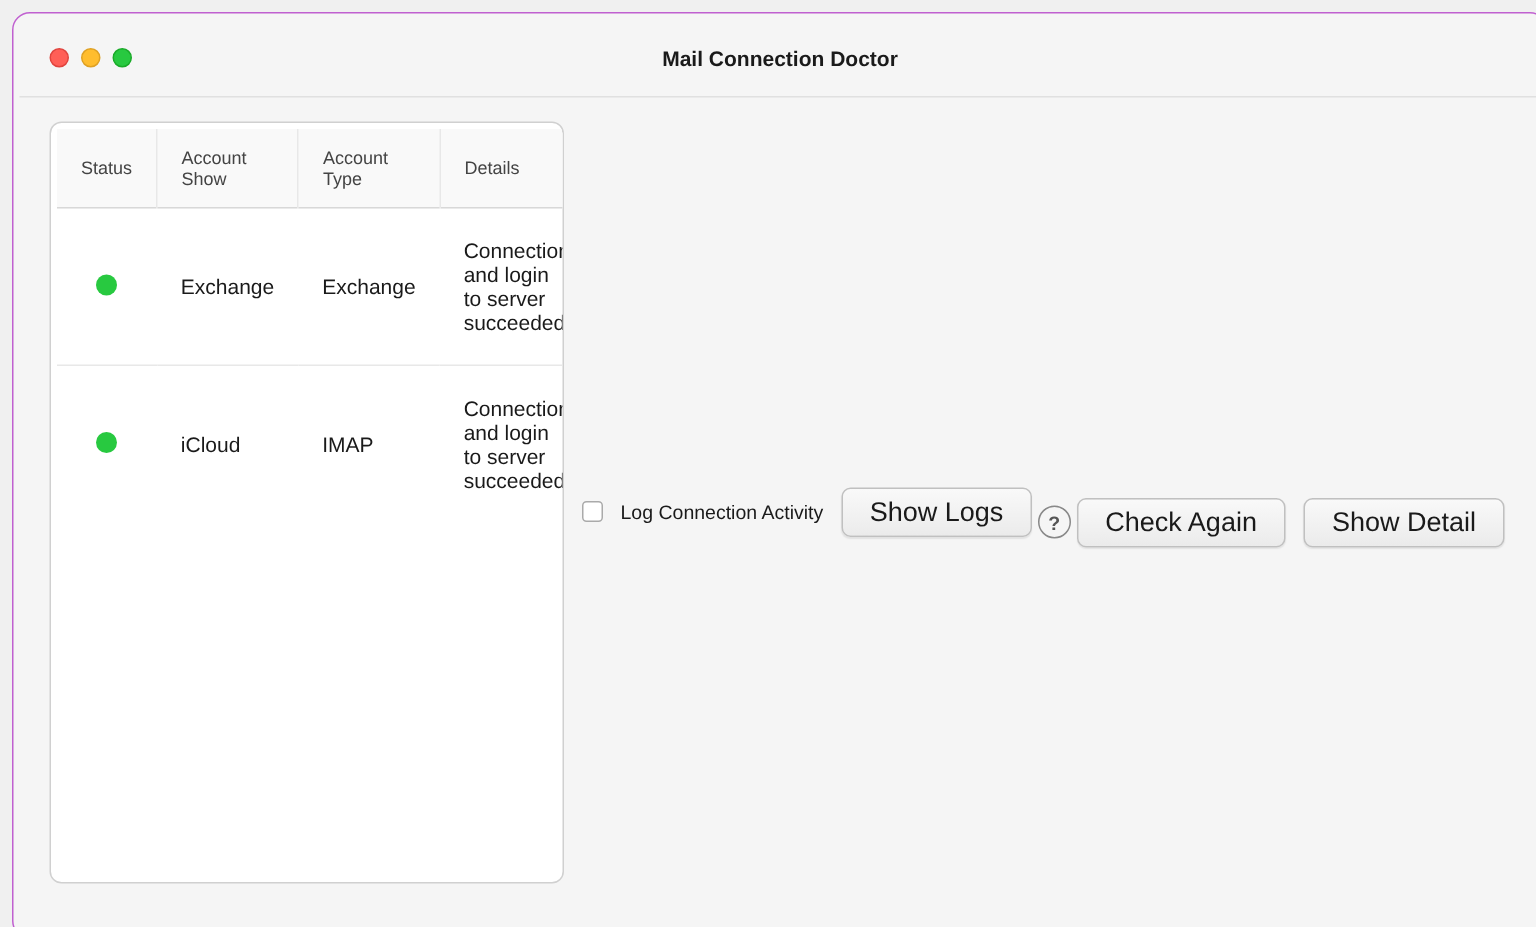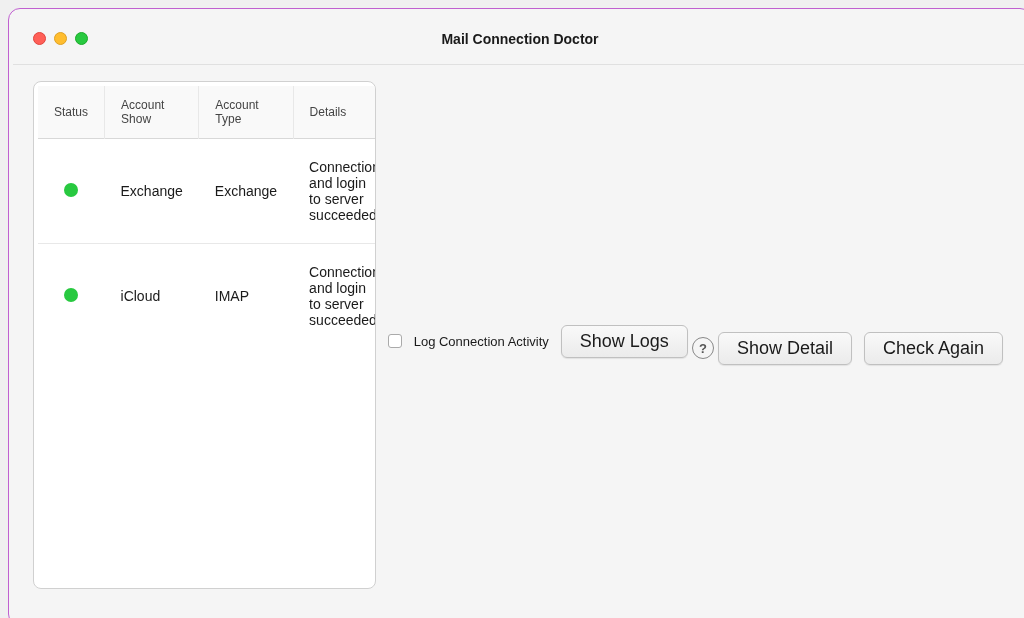--- a/index.html
+++ b/index.html
@@ -254,18 +254,18 @@
       <div class="log-activity-row">
         <div class="checkbox"></div>
         <span class="log-label">Log Connection Activity</span>
         <button class="mac-button">Show Logs</button>
       </div>
     </div>
 
     <div class="bottom-actions-row">
       <button class="help-button">?</button>
       <div style="display:flex; gap:12px;">
+        <button class="mac-button">Check Again</button>
         <button class="mac-button">Show Detail</button>
-        <button class="mac-button">Check Again</button>
       </div>
     </div>
   </div>
 </div>
 
 </body></html>

